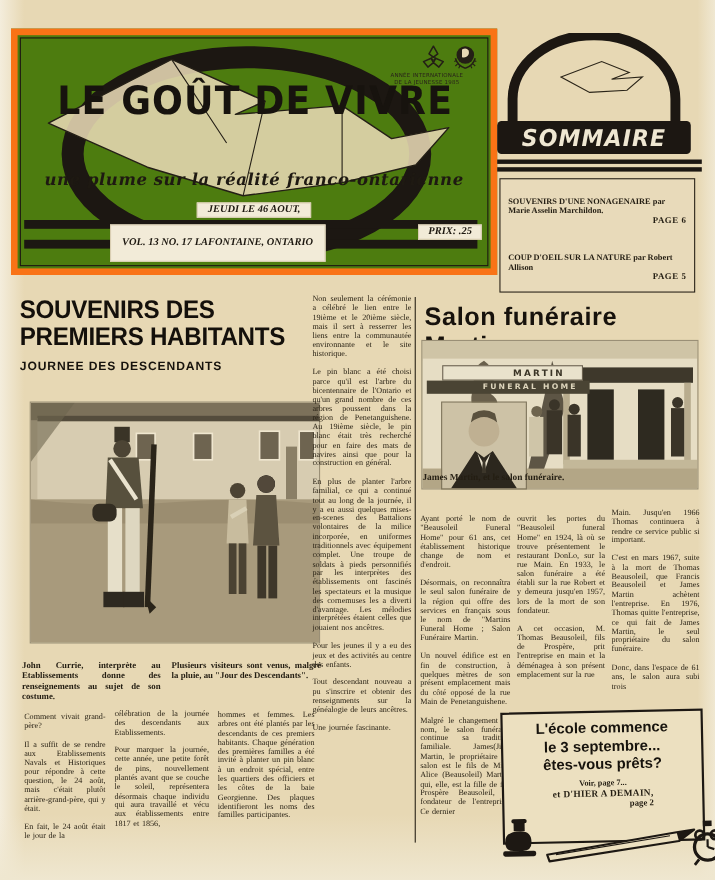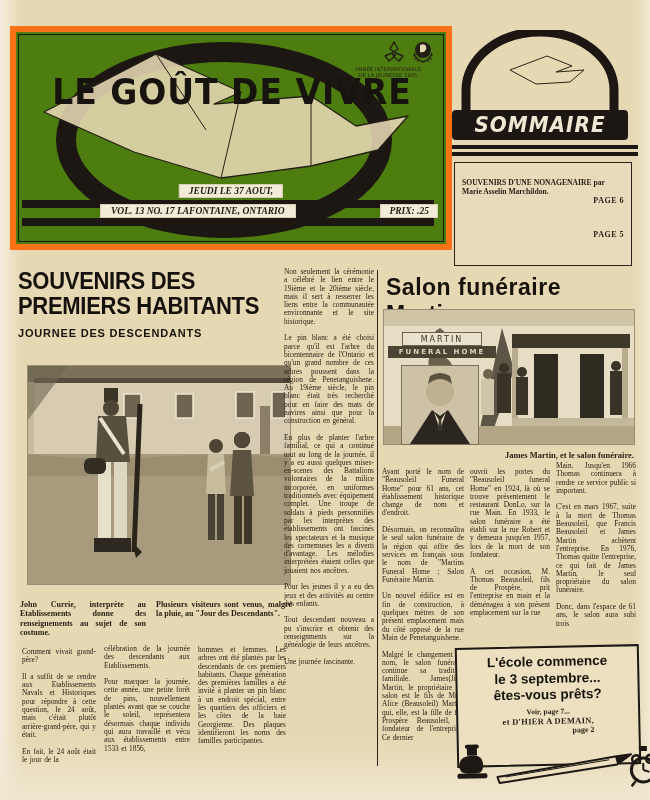--- a/index.html
+++ b/index.html
@@ -22,21 +22,21 @@
   #mast-title{position:absolute;left:14px;top:40px;width:404px;text-align:center;
     font-family:"DejaVu Sans", sans-serif;font-weight:900;font-size:33px;
     letter-spacing:1px;color:#17130e;transform:scaleY(1.08);white-space:nowrap;}
   #mast-tagline{position:absolute;left:0;top:122px;width:430px;text-align:center;
     font-family:"DejaVu Serif", serif;font-style:italic;font-weight:bold;
     font-size:15px;color:#1e1912;letter-spacing:0.5px;}
   .mast-box{position:absolute;background:#f2ebd8;border:1px solid #d9ceb2;
     font-family:"Liberation Serif", serif;font-weight:bold;font-style:italic;
     color:#1d1810;white-space:nowrap;}
   #mast-date{top:152px;left:50%;transform:translateX(-50%);font-size:9.5px;padding:1px 9px;}
-  #mast-vol{top:172px;left:84px;font-size:9.5px;padding:1px 10px;}
+  #mast-vol{top:172px;left:84px;font-size:9.5px;padding:11px 10px;}
   #mast-price{top:172px;right:8px;font-size:9.5px;padding:1px 8px;}
   #mast-logos{position:absolute;right:10px;top:7px;width:96px;text-align:center;}
   #mast-logos .glyphs{display:flex;justify-content:flex-end;gap:3px;}
   #logo-caption{font-family:"DejaVu Sans", sans-serif;font-size:5px;line-height:6px;
     color:#2a241a;text-transform:uppercase;letter-spacing:0.2px;margin-top:1px;}
 
   
   #sommaire{position:absolute;left:452px;top:30px;width:188px;height:240px;}
   #som-svg{position:absolute;left:0;top:0;}
   #som-band{position:absolute;left:0px;top:80px;width:176px;height:30px;background:#1c1712;
@@ -76,29 +76,29 @@
   #divider{position:absolute;left:377px;top:270px;width:1px;height:496px;background:#2a2418;}
 
   
   #rhead{position:absolute;left:386px;top:274px;width:250px;
     font-family:Liberation Sans, sans-serif;font-weight:bold;font-size:23px;
     letter-spacing:0.5px;color:#17120c;}
   #photoR{position:absolute;left:384px;top:310px;width:250px;height:134px;
     background:#d6cbae;outline:1px solid #9a8f76;overflow:visible;}
   #signTop{position:absolute;left:18px;top:22px;width:78px;height:12px;background:#e9e2cc;
     border:1px solid #6b6250;display:flex;align-items:center;justify-content:center;
-    font-family:"DejaVu Sans", sans-serif;font-weight:normal;font-size:8px;
-    letter-spacing:2px;color:#3a3426;}
+    font-family:"DejaVu Sans", sans-serif;font-weight:bold;font-size:8px;
+    letter-spacing:2px;color:#3a3426;padding-left:48px;}
   #signBottom{position:absolute;left:4px;top:36px;width:108px;height:12px;background:#4a4434;
     display:flex;align-items:center;justify-content:center;
     font-family:"DejaVu Sans", sans-serif;font-weight:bold;font-size:7px;
-    letter-spacing:2px;color:#ded5bc;}
+    letter-spacing:2px;color:#ded5bc;padding-left:40px;}
   #portrait{position:absolute;left:18px;top:56px;width:76px;height:78px;
     background:#cdc2a6;outline:1px solid #7c7259;}
-  #capR{position:absolute;left:384px;top:450px;width:250px;text-align:right;
+  #capR{position:absolute;left:384px;top:428px;width:250px;text-align:left;
     font-size:8.5px;font-weight:bold;color:#241e13;}
   #rcol1{left:382px;top:468px;width:82px;height:298px;}
   #rcol2{left:470px;top:468px;width:80px;height:176px;}
   #rcol3{left:556px;top:462px;width:80px;height:176px;}
 
   
   #adbox{position:absolute;left:456px;top:646px;width:180px;height:116px;
     border:2px solid #1d1813;background:#ece0c0;transform:rotate(-1.2deg);
     text-align:center;}
   .ad-line{font-family:"Liberation Sans", sans-serif;font-weight:800;
@@ -125,22 +125,23 @@
     <rect x="6" y="168" width="412" height="8" fill="#1c1712"></rect>
     <rect x="6" y="186" width="412" height="8" fill="#1c1712"></rect>
 
     <g>
       <path d="M28,80 L140,22 L225,60 L198,72 L295,64 L340,94 L392,84 L362,118 L295,134 L205,146 L118,120 Z" fill="#e7d8b4" fill-opacity="0.88" stroke="#241f16" stroke-width="1.3" stroke-linejoin="round"></path>
       <path d="M140,22 L190,98 M225,60 L205,146 M295,64 L295,134" fill="none" stroke="#241f16" stroke-width="1"></path>
     </g>
   </svg>
 
   <div id="mast-title">LE GOÛT DE VIVRE</div>
-
-  <div class="mast-box" id="mast-date">JEUDI LE 37 AOUT,</div>
+  <div id="mast-tagline">une plume sur la réalité franco-ontarienne</div>
+
+  <div class="mast-box" id="mast-date">JEUDI LE 46 AOUT,</div>
   <div class="mast-box" id="mast-vol">VOL. 13 NO. 17   LAFONTAINE, ONTARIO</div>
   <div class="mast-box" id="mast-price">PRIX: .25</div>
 
   <div id="mast-logos">
     <div class="glyphs">
       <svg width="26" height="26" viewBox="0 0 26 26">
         <path d="M13,3 L17,10 L13,13 L9,10 Z M4,17 L11,14 L13,18 L8,22 Z M22,17 L15,14 L13,18 L18,22 Z" fill="none" stroke="#241f16" stroke-width="1.4" stroke-linejoin="round"></path>
         <circle cx="13" cy="14" r="1.6" fill="none" stroke="#241f16" stroke-width="1.2"></circle>
       </svg>
       <svg width="26" height="26" viewBox="0 0 26 26">
@@ -168,20 +169,21 @@
     <span id="som-title">SOMMAIRE</span>
   </div>
   <div class="som-bar" id="som-bar1"></div>
   <div class="som-bar" id="som-bar2"></div>
   <div id="som-box">
     <div class="som-item">
       <span>SOUVENIRS D'UNE NONAGENAIRE  par  Marie Asselin Marchildon.</span>
       <span class="som-page">PAGE 6</span>
     </div>
     <div class="som-item">
+      <span>COUP D'OEIL SUR LA NATURE  par Robert Allison</span>
       <span class="som-page">PAGE 5</span>
     </div>
   </div>
 </div>
 
 <div id="lhead">SOUVENIRS DES
 PREMIERS HABITANTS</div>
 <div id="lsub">JOURNEE DES DESCENDANTS</div>
 
 <div id="photoL">
@@ -235,21 +237,21 @@
 <div class="capL" id="capL1">John Currie, interprète au Etablissements donne des renseignements au sujet de son costume.</div>
 <div class="capL" id="capL2">Plusieurs visiteurs sont venus, malgré la pluie, au "Jour des Descendants".</div>
 
 <div class="bodycol" id="lcol1">Comment vivait grand-père?
 
 Il a suffit de se rendre aux Etablissements Navals et Historiques pour répondre à cette question, le 24 août, mais c'était plutôt arrière-grand-père, qui y était.
 
 En fait, le 24 août était le jour de la</div>
 <div class="bodycol" id="lcol2">célébration de la journée des descendants aux Etablissements.
 
-Pour marquer la journée, cette année, une petite forêt de pins, nouvellement plantés avant que se couche le soleil, représentera désormais chaque individu qui aura travaillé et vécu aux établissements entre 1533 et 1856,</div>
+Pour marquer la journée, cette année, une petite forêt de pins, nouvellement plantés avant que se couche le soleil, représentera désormais chaque individu qui aura travaillé et vécu aux établissements entre 1817 et 1856,</div>
 <div class="bodycol" id="lcol3">hommes et femmes. Les arbres ont été plantés par les descendants de ces premiers habitants. Chaque génération des premières familles a été invité à planter un pin blanc à un endroit spécial, entre les quartiers des officiers et les côtes de la baie Georgienne. Des plaques identifieront les noms des familles participantes.</div>
 <div class="bodycol" id="lcol4">Non seulement la cérémonie a célébré le lien entre le 19ième et le 20ième siècle, mais il sert à resserrer les liens entre la communautée environnante et le site historique.
 
 Le pin blanc a été choisi parce qu'il est l'arbre du bicentennaire de l'Ontario et qu'un grand nombre de ces arbres poussent dans la région de Penetanguishene. Au 19ième siècle, le pin blanc était très recherché pour en faire des mats de navires ainsi que pour la construction en général.
 
 En plus de planter l'arbre familial, ce qui a continué tout au long de la journée, il y a eu aussi quelques mises-en-scenes des Battalions volontaires de la milice incorporée, en uniformes traditionnels avec équipement complet. Une troupe de soldats à pieds personnifiés par les interprètes des établissements ont fascinés les spectateurs et la musique des cornemuses les a diverti d'avantage. Les mélodies interprétées étaient celles que jouaient nos ancêtres.
 
 Pour les jeunes il y a eu des jeux et des activités au centre des enfants.
 
 Tout descendant nouveau a pu s'inscrire et obtenir des renseignments sur la généalogie de leurs ancêtres.

